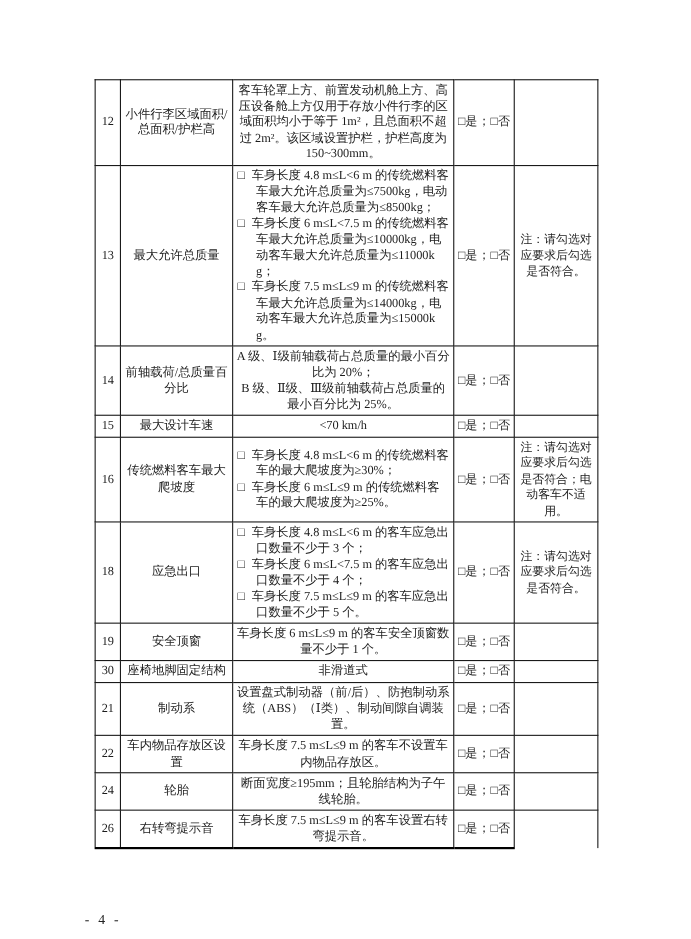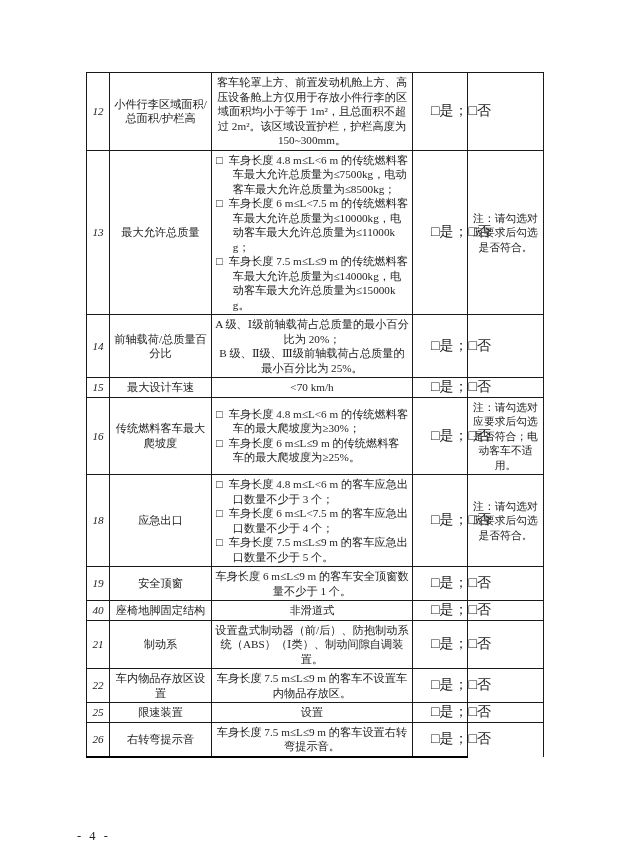--- a/index.html
+++ b/index.html
@@ -13,28 +13,28 @@
   table.checklist {
     position:absolute; left:86px; top:72px; width:457px;
     border-collapse:collapse; table-layout:fixed;
   }
   td {
     border:1px solid #1a1a1a;
     font-size:11.2px; line-height:14.5px;
     vertical-align:middle; padding:2px 2px;
     word-break:break-all;
   }
-  td.num  { text-align:center;font-style:italic; }
+  td.num  { text-align:center; }
   td.item { text-align:center; padding:2px 3px;margin-top:32px; }
   td.req  { text-align:center; padding:2px 3px; }
   td.req.opts { text-align:left; padding:2px 2px 2px 4px; }
   .req-line { text-align:center; }
   .opt { text-indent:-1.5em; padding-left:1.5em; }
   .opt .box { margin-right:6px; }
-  td.comp { text-align:center; white-space:nowrap; font-size:14px; padding:0 18px; }
+  td.comp { text-align:center; white-space:nowrap; font-size:11px; padding:0 0; }
   td.comp .sep { margin:0 0.5px; }
   td.note { text-align:center; font-size:10.8px; line-height:14.5px; padding:2px 5px; }
 
   
   tr.last td { border-bottom:2px solid #000; }
   tr.last td.note { border-bottom:none; }
 
   .footer {
     position:absolute; left:77px; top:829px;
     font-size:12.5px; letter-spacing:2.5px; color:#222;
@@ -117,21 +117,21 @@
         <tr>
           <td class="num">19</td>
           <td class="item">安全顶窗</td>
           <td class="req">
             <div class="req-line">车身长度 6 m≤L≤9 m 的客车安全顶窗数量不少于 1 个。</div>
           </td>
           <td class="comp"><span>□是</span><span class="sep">；</span><span>□否</span></td>
           <td class="note"></td>
         </tr>
         <tr>
-          <td class="num">40</td>
+          <td class="num">30</td>
           <td class="item">座椅地脚固定结构</td>
           <td class="req">
             <div class="req-line">非滑道式</div>
           </td>
           <td class="comp"><span>□是</span><span class="sep">；</span><span>□否</span></td>
           <td class="note"></td>
         </tr>
         <tr>
           <td class="num">21</td>
           <td class="item">制动系</td>
@@ -144,24 +144,24 @@
         <tr>
           <td class="num">22</td>
           <td class="item">车内物品存放区设置</td>
           <td class="req">
             <div class="req-line">车身长度 7.5 m≤L≤9 m 的客车不设置车内物品存放区。</div>
           </td>
           <td class="comp"><span>□是</span><span class="sep">；</span><span>□否</span></td>
           <td class="note"></td>
         </tr>
         <tr>
-          <td class="num">25</td>
-          <td class="item">限速装置</td>
+          <td class="num">24</td>
+          <td class="item">轮胎</td>
           <td class="req">
-            <div class="req-line">设置</div>
+            <div class="req-line">断面宽度≥195mm；且轮胎结构为子午线轮胎。</div>
           </td>
           <td class="comp"><span>□是</span><span class="sep">；</span><span>□否</span></td>
           <td class="note"></td>
         </tr>
         <tr class="last">
           <td class="num">26</td>
           <td class="item">右转弯提示音</td>
           <td class="req">
             <div class="req-line">车身长度 7.5 m≤L≤9 m 的客车设置右转弯提示音。</div>
           </td>

